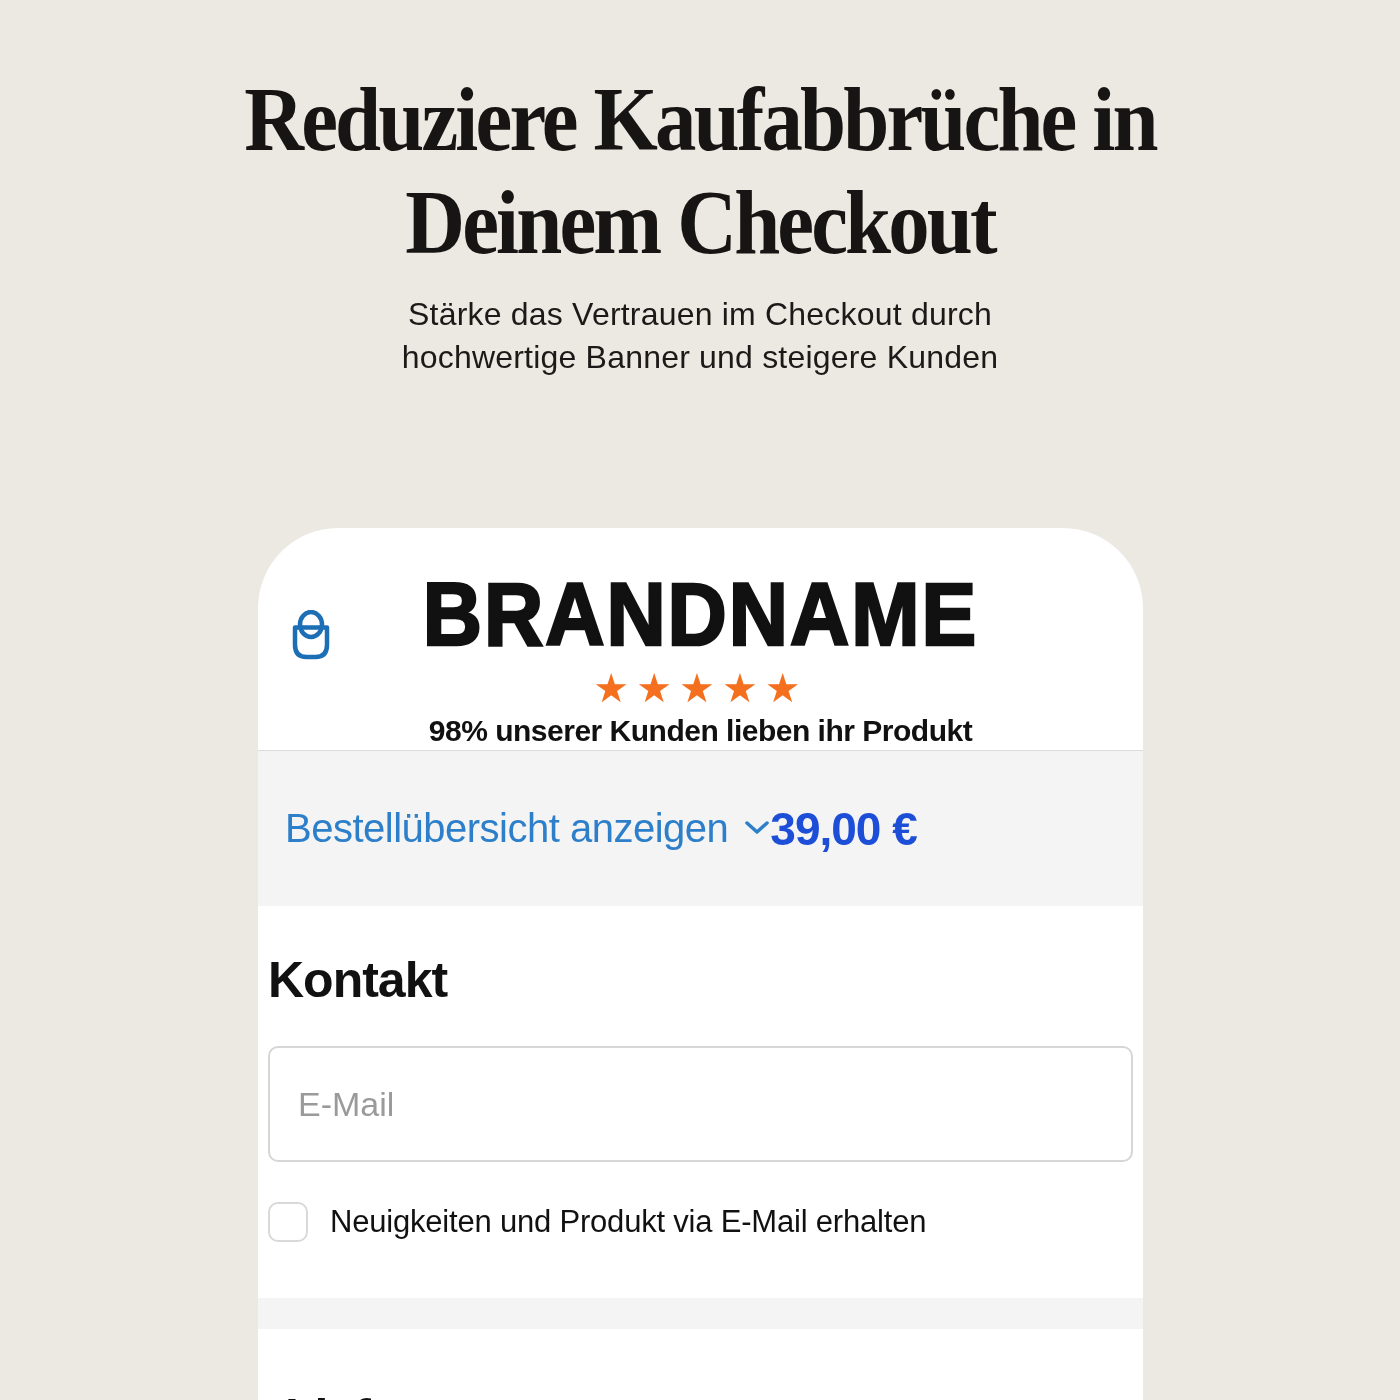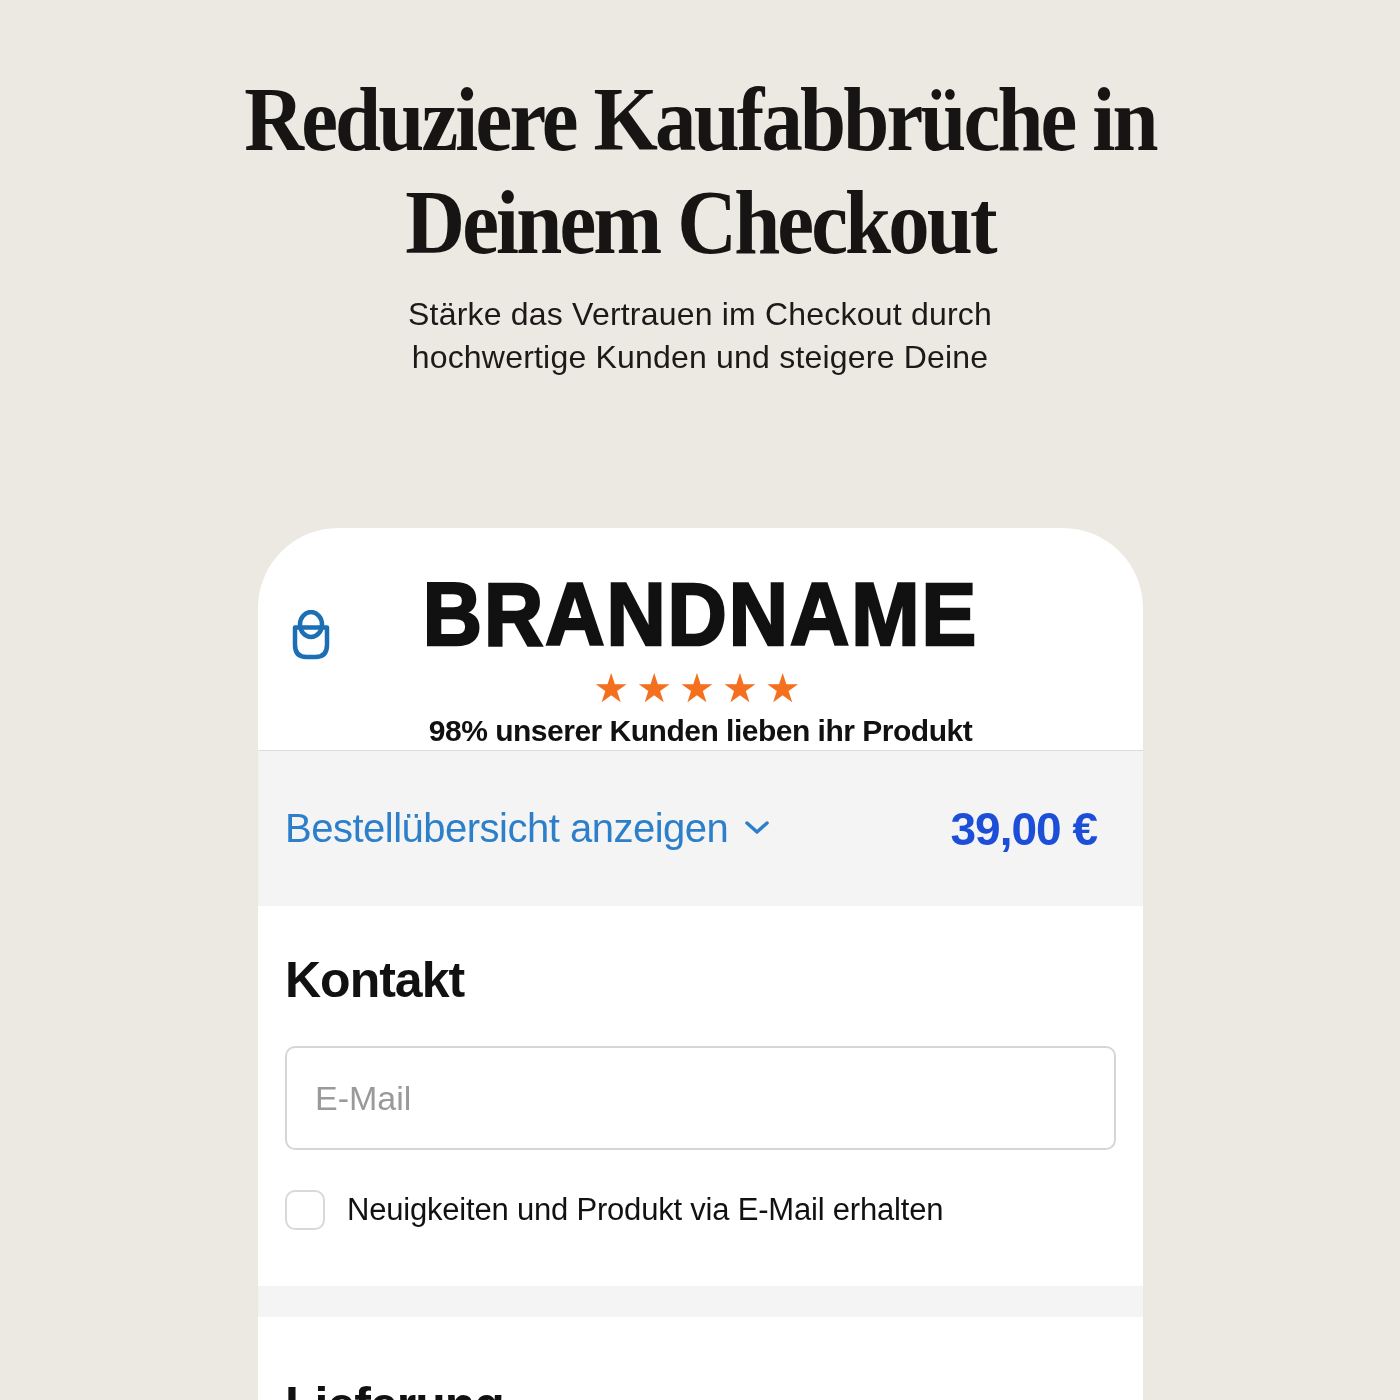--- a/index.html
+++ b/index.html
@@ -79,55 +79,55 @@
     letter-spacing:-0.5px;
     color:#111111;
   }
 
   
   .summary-bar {
     height:155px;
     background:#f4f4f4;
     display:flex;
     align-items:center;
-    justify-content:space-between;
+    justify-content:flex-start;
     padding:0 46px 0 27px;
   }
   .summary-toggle {
     display:flex; align-items:center; gap:16px;
     background:none; border:none; cursor:pointer;
     font-family:"Liberation Sans", sans-serif;
   }
   .summary-toggle-label {
     font-size:40px;
     color:#2d7fc9;
     letter-spacing:-0.5px;
   }
   .summary-total {
     font-size:46px;
     font-weight:700;
     letter-spacing:-1px;
     color:#1d4ed8;
   }
 
   
-  .contact-section { padding:0 27px; }
+  .contact-section { padding:0 10px; }
   .section-heading {
     padding-top:44px;
     font-size:50px;
     font-weight:700;
     letter-spacing:-1px;
     color:#111111;
     line-height:1.2;
   }
   .email-input {
     display:block;
     margin-top:36px;
     width:100%;
-    height:104px;
+    height:116px;
     border:2px solid #d6d6d6;
     border-radius:10px;
     padding:0 28px;
     font-size:34px;
     color:#111111;
     font-family:"Liberation Sans", sans-serif;
     background:#ffffff;
     outline:none;
   }
   .email-input::placeholder { color:#9a9a9a; }
@@ -166,21 +166,21 @@
 </head>
 <body>
 
 <div class="hero">
   <h1 class="hero-title">
     <span class="line">Reduziere Kaufabbrüche in</span>
     <span class="line">Deinem Checkout</span>
   </h1>
   <p class="hero-subtitle">
     <span class="line">Stärke das Vertrauen im Checkout durch</span>
-    <span class="line">hochwertige Kunden und steigere Deine</span>
+    <span class="line">hochwertige Banner und steigere Kunden</span>
   </p>
 </div>
 
 <div class="checkout-card">
 
   <div class="card-header">
     <span class="bag-icon-wrap">
       <svg width="46" height="52" viewBox="0 0 46 52" fill="none">
         <path d="M7 17.5 H39 V35 Q39 47 27.5 47 H18.5 Q7 47 7 35 Z" stroke="#1c6fb5" stroke-width="4.5" stroke-linejoin="round" fill="none"></path>
         <ellipse cx="23" cy="14.5" rx="11" ry="12.5" stroke="#1c6fb5" stroke-width="4.5" fill="none"></ellipse>

